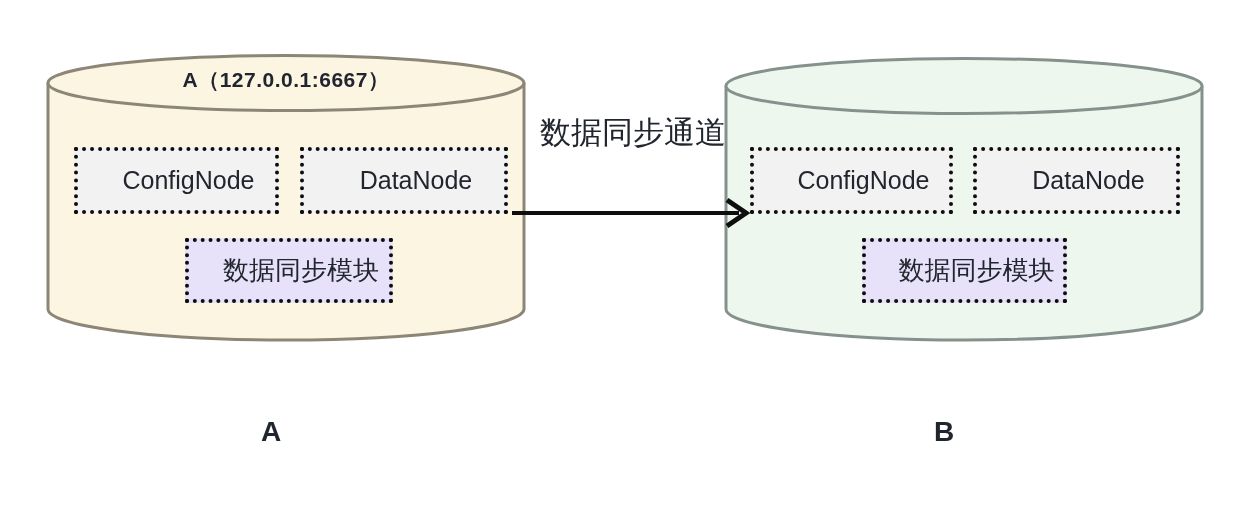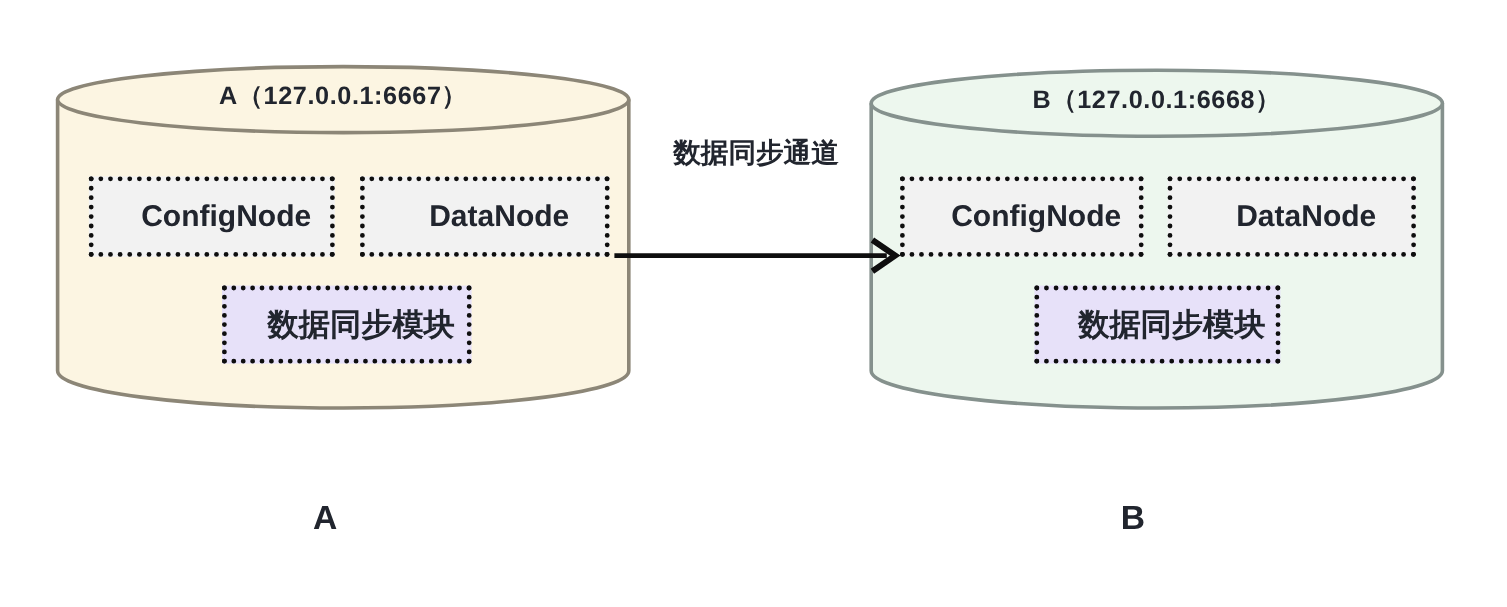--- a/index.html
+++ b/index.html
@@ -31,37 +31,37 @@
     letter-spacing: 0.5px;
     color: var(--text, #21252e);
   }
   .box {
     position: absolute;
     border: 4px dotted var(--outline, #0e0e0e);
     background: var(--box-fill, #f2f2f2);
     display: flex;
     align-items: center;
     justify-content: center;
-    font-weight: 700;
+    font-weight: 400;
     font-size: 25px;
     color: var(--text, #21252e);
     white-space: nowrap;
     padding-left: 24px;
   }
   .box.module {
     background: var(--module-fill, #e7e1f9);
     font-size: 26px;
   }
   .channel-label {
     position: absolute;
     left: 540px; top: 112px;
     width: 180px;
-    text-align: center;
-    font-size: 23px;
-    font-weight: 700;
+    text-align: left;
+    font-size: 31px;
+    font-weight: 400;
     color: var(--text, #21252e);
     white-space: nowrap;
   }
   .arrow-svg { position: absolute; left: 505px; top: 193px; }
   .arrow-shaft {
     stroke: var(--outline, #0e0e0e);
     stroke-width: 4;
     fill: none;
   }
   .arrow-head {
@@ -96,21 +96,20 @@
     <div class="cyl-title">A（127.0.0.1:6667）</div>
   </div>
 
   <div class="cyl" style="left:724px; top:56px;">
     <svg width="480" height="292" viewBox="0 0 480 292">
       <g class="cyl-shape" fill="#edf7ee" stroke="#85918d">
         <path d="M 2 30 L 2 253 A 238 31 0 0 0 478 253 L 478 30"></path>
         <ellipse cx="240" cy="30" rx="238" ry="27.5"></ellipse>
       </g>
     </svg>
-    <div class="cyl-title">B（127.0.0.1:6668）</div>
   </div>
 
   <div class="box" style="left:74px; top:147px; width:205px; height:67px;">ConfigNode</div>
   <div class="box" style="left:300px; top:147px; width:208px; height:67px;">DataNode</div>
   <div class="box module" style="left:185px; top:238px; width:208px; height:65px;">数据同步模块</div>
 
   <div class="box" style="left:750px; top:147px; width:203px; height:67px;">ConfigNode</div>
   <div class="box" style="left:973px; top:147px; width:207px; height:67px;">DataNode</div>
   <div class="box module" style="left:862px; top:238px; width:205px; height:65px;">数据同步模块</div>
 

